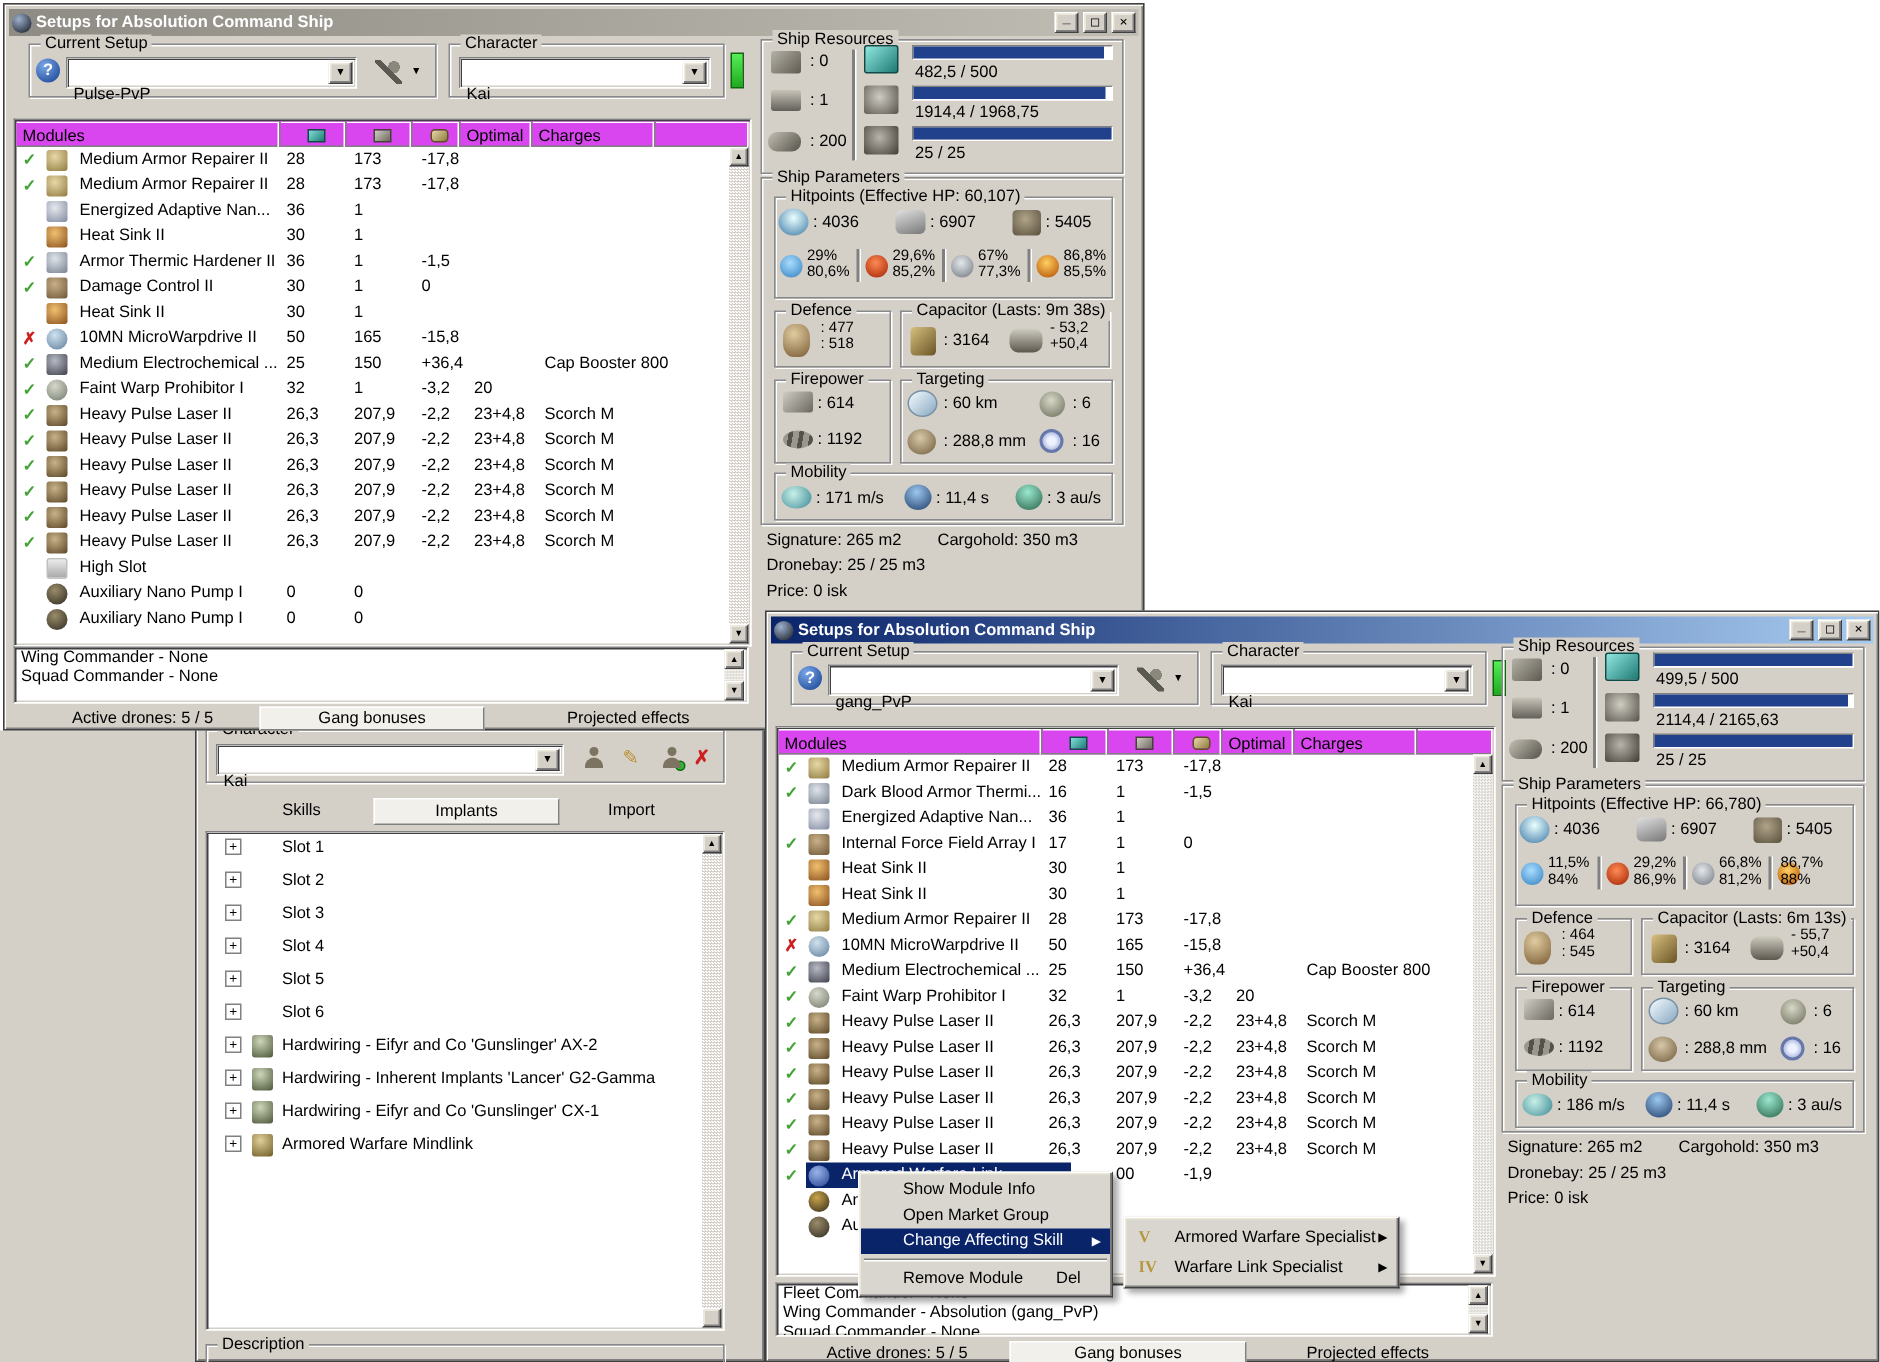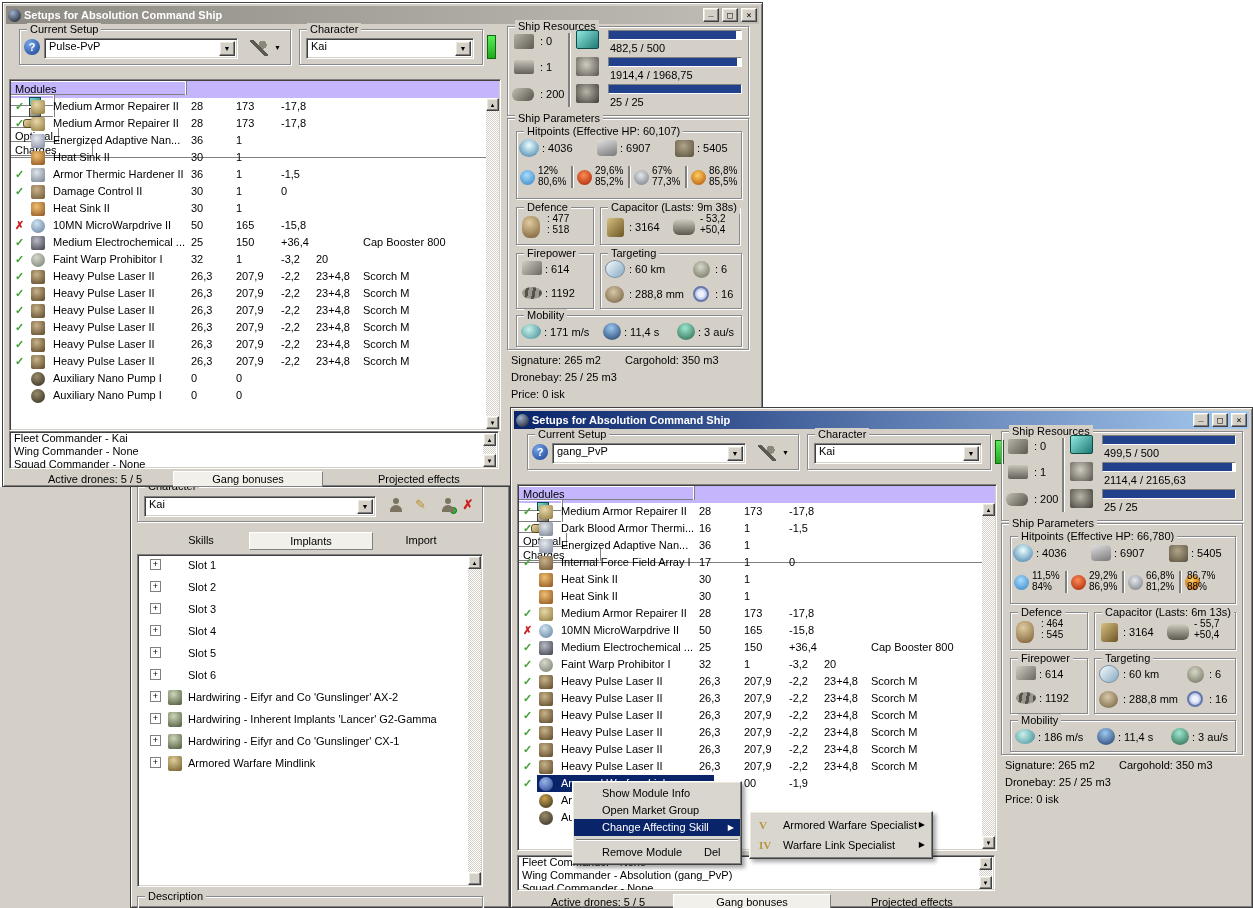--- a/index.html
+++ b/index.html
@@ -19,34 +19,34 @@
           background:#d4d0c8; border:1px solid #404040; border-top-color:#fff; border-left-color:#fff;
           box-shadow: inset -1px -1px 0 #808080, inset 1px 1px 0 #ece9d8; font-family:"DejaVu Sans Mono",monospace; }
   .tbtn.min span { transform:translateY(-3px); }
 
   
   .gb { position:absolute; border:1px solid #87898c; box-shadow: inset 1px 1px 0 #fff, 1px 1px 0 #fff; }
   .gl { position:absolute; top:-7px; left:7px; background:#d4d0c8; padding:0 3px; font-size:11px; line-height:13px; white-space:nowrap; }
   .sunk { background:#fff; border:1px solid; border-color:#808080 #fff #fff #808080; box-shadow: inset 1px 1px 0 #404040, inset -1px -1px 0 #d4d0c8; }
   .raised { background:#d4d0c8; border:1px solid; border-color:#fff #404040 #404040 #fff; box-shadow: inset -1px -1px 0 #808080, inset 1px 1px 0 #ece9d8; }
   .combo { position:absolute; height:21px; }
-  .combo .cval { position:absolute; left:4px; top:1px; right:20px; white-space:nowrap; overflow:hidden; }
+  .combo .cval { position:absolute; left:4px; top:18px; right:20px; white-space:nowrap; overflow:hidden; }
   .combo .cbtn { position:absolute; right:2px; top:2px; width:16px; bottom:2px; display:flex; align-items:center; justify-content:center; font-size:7px; }
   .helpic { position:absolute; width:16px; height:16px; border-radius:50%; background:radial-gradient(circle at 35% 30%,#7aa7e8,#123d8f);
             color:#fff; font-weight:bold; font-size:11px; text-align:center; line-height:16px; }
   .toolic { position:absolute; width:18px; height:16px;
             background:linear-gradient(45deg,transparent 42%,#5a5a52 42%,#5a5a52 58%,transparent 58%),
                        radial-gradient(circle at 70% 30%,#8a887c 0 4px,transparent 4px); }
   .ddarrow { position:absolute; font-size:7px; }
   .statusbar-green { position:absolute; width:9px; height:24px; background:linear-gradient(180deg,#55ee55,#1faa1f); border:1px solid #116611; }
 
   
   .mpanel { position:absolute; left:6px; top:76px; background:#fff; border:1px solid; border-color:#808080 #fff #fff #808080;
             box-shadow: inset 1px 1px 0 #404040, inset -1px -1px 0 #d4d0c8; }
-  .mhead { position:absolute; left:1px; right:1px; top:1px; height:17px; display:flex; background:#c4b5fd;flex-direction:column; }
+  .mhead { position:absolute; left:1px; right:1px; top:1px; height:17px; display:flex; background:#d946ef; }
   .hcell { height:17px; border-right:1px solid #808080; box-shadow: inset -1px 0 0 #fff, inset 0 -1px 0 #808080, inset 0 1px 0 #fff;
            padding:2px 0 0 4px; display:flex; align-items:center; }
   .hico { width:12px; height:9px; margin:0 auto; }
   .hico.cpu  { background:linear-gradient(135deg,#7fe0d8,#1f7a74); border:1px solid #0e4a46; }
   .hico.grid { background:linear-gradient(135deg,#cfccc2,#6e6a60); border:1px solid #44413a; }
   .hico.cap  { background:linear-gradient(135deg,#e8d8a8,#8f7a3e); border:1px solid #5c4d22; border-radius:3px; }
   .mrows { position:absolute; left:1px; top:18px; right:14px; bottom:1px; overflow:hidden; }
   .mrow { position:relative; height:17px; white-space:nowrap; }
   .mrow span { position:absolute; top:2px; }
   .mrow.sel { background:linear-gradient(to right,transparent 18px,#0a246a 18px,#0a246a 195px,transparent 195px); }
@@ -443,20 +443,29 @@
             <span class="mc-check ok">✓</span>
             <span class="mc-icon mi-laser"></span>
             <span class="mc-name">Heavy Pulse Laser II</span>
             <span class="v-cpu">26,3</span>
             <span class="v-grid">207,9</span>
             <span class="v-cap">-2,2</span>
             <span class="v-opt">23+4,8</span>
             <span class="v-chg">Scorch M</span>
           </div>
           <div class="mrow">
+            <span class="mc-icon mi-highslot"></span>
+            <span class="mc-name">High Slot</span>
+            <span class="v-cpu"></span>
+            <span class="v-grid"></span>
+            <span class="v-cap"></span>
+            <span class="v-opt"></span>
+            <span class="v-chg"></span>
+          </div>
+          <div class="mrow">
             <span class="mc-icon mi-nanopump"></span>
             <span class="mc-name">Auxiliary Nano Pump I</span>
             <span class="v-cpu">0</span>
             <span class="v-grid">0</span>
             <span class="v-cap"></span>
             <span class="v-opt"></span>
             <span class="v-chg"></span>
           </div>
           <div class="mrow">
             <span class="mc-icon mi-nanopump"></span>
@@ -472,21 +481,20 @@
         <span class="sbtn raised up">
             <span>▲</span>
           </span>
         <span class="sbtn raised dn">
             <span>▼</span>
           </span>
       </div>
     </div>
 
     <div class="clist sunk" style="top:428px; width:490px; height:38px;">
-      <div class="cline">Fleet Commander - Kai</div>
       <div class="cline">Wing Commander - None</div>
       <div class="cline">Squad Commander - None</div>
     </div>
     <div class="vsb" style="left:480px; top:430px; height:34px;">
       <span class="sbtn raised up">
           <span>▲</span>
         </span>
       <span class="sbtn raised dn">
           <span>▼</span>
         </span>
@@ -526,21 +534,21 @@
         <span class="gl">Ship Parameters</span>
         <div class="gb" style="left:8px; top:12px; width:226px; height:68px;">
           <span class="gl">Hitpoints (Effective HP: 60,107)</span>
           <span class="pic ic-shield" style="left:2px; top:7px;"></span>
           <span class="lbl" style="left:25px; top:10px;">: 4036</span>
           <span class="pic ic-armor" style="left:80px; top:8px;"></span>
           <span class="lbl" style="left:103px; top:10px;">: 6907</span>
           <span class="pic ic-hull" style="left:158px; top:8px;"></span>
           <span class="lbl" style="left:180px; top:10px;">: 5405</span>
           <span class="pic ic-em" style="left:3px; top:38px;"></span>
-          <span class="pct" style="left:21px; top:33px;"><span>12%</span><br><span>80,6%</span></span>
+          <span class="pct" style="left:21px; top:33px;"><span>29%</span><br><span>80,6%</span></span>
           <span class="rdiv" style="left:54px; top:34px;"></span>
           <span class="pic ic-expl" style="left:60px; top:38px;"></span>
           <span class="pct" style="left:78px; top:33px;"><span>29,6%</span><br><span>85,2%</span></span>
           <span class="rdiv" style="left:111px; top:34px;"></span>
           <span class="pic ic-kin" style="left:117px; top:38px;"></span>
           <span class="pct" style="left:135px; top:33px;"><span>67%</span><br><span>77,3%</span></span>
           <span class="rdiv" style="left:168px; top:34px;"></span>
           <span class="pic ic-therm" style="left:174px; top:38px;"></span>
           <span class="pct" style="left:192px; top:33px;"><span>86,8%</span><br><span>85,5%</span></span>
         </div>

